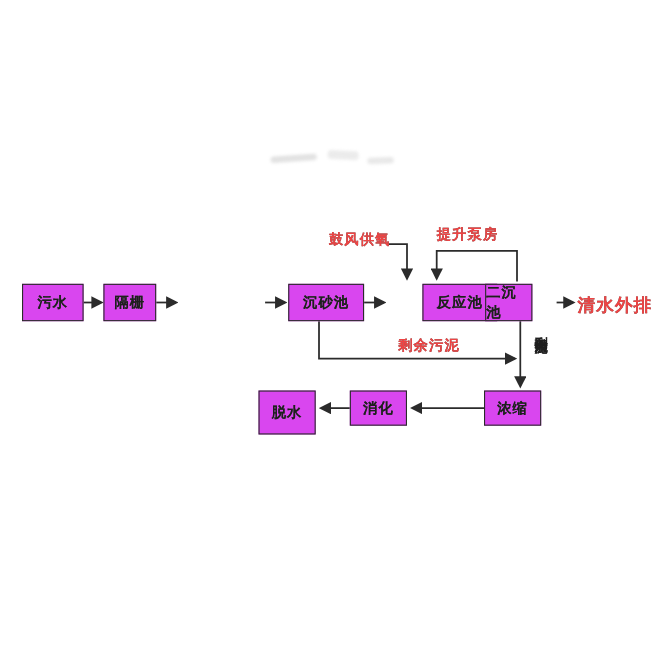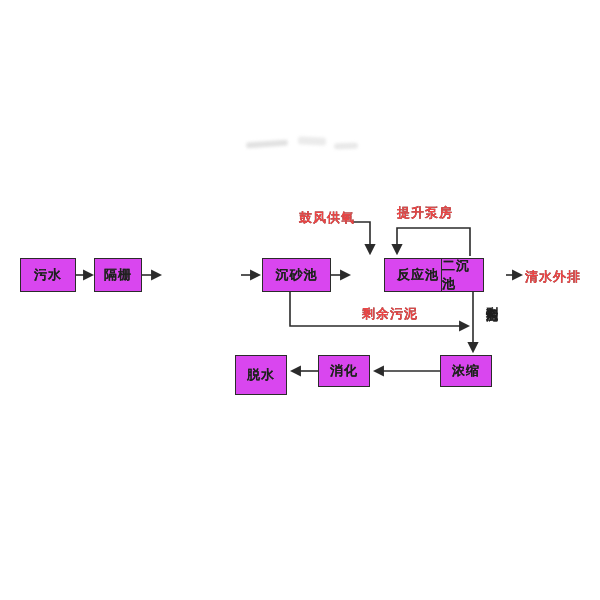--- a/index.html
+++ b/index.html
@@ -33,21 +33,21 @@
   [data-name="node-bar-screen"]          {left:94px;  top:258px; width:48px; height:34px;}
   [data-name="node-lift-pump-station"]   {left:163px; top:258px; width:78px; height:34px;}
   [data-name="node-grit-chamber"]        {left:262px; top:258px; width:69px; height:34px;}
   [data-name="node-reaction-tank"]       {left:352px; top:258px; width:68px; height:34px;margin-left:32px;}
   [data-name="node-secondary-clarifier"] {left:441px; top:258px; width:43px; height:34px;}
   [data-name="node-thickening"]          {left:440px; top:355px; width:52px; height:32px;}
   [data-name="node-digestion"]           {left:318px; top:355px; width:52px; height:32px;}
   [data-name="node-dewatering"]          {left:235px; top:355px; width:52px; height:40px;}
 
   
-  [data-name="label-effluent"]        {left:525px; top:268px; font-size:13px;}
+  [data-name="label-effluent"]        {left:525px; top:268px; font-size:16px;}
   [data-name="label-blast-oxygen"]    {left:299px; top:209px;}
   [data-name="label-return-sludge"]   {left:397px; top:204px;}
   [data-name="label-excess-sludge"]   {left:362px; top:305px;}
   [data-name="label-excess-sludge-v"] {left:483px; top:297px; height:62px;}
 
   
   .smudge{position:absolute;background:#bfbfbf;opacity:.45;filter:blur(1.6px);border-radius:3px;}
   .smudge.s1{left:246px;top:141px;width:42px;height:6px;transform:rotate(-4deg);}
   .smudge.s2{left:298px;top:137px;width:28px;height:8px;transform:rotate(3deg);opacity:.3;}
   .smudge.s3{left:334px;top:143px;width:24px;height:6px;transform:rotate(-2deg);opacity:.35;}

